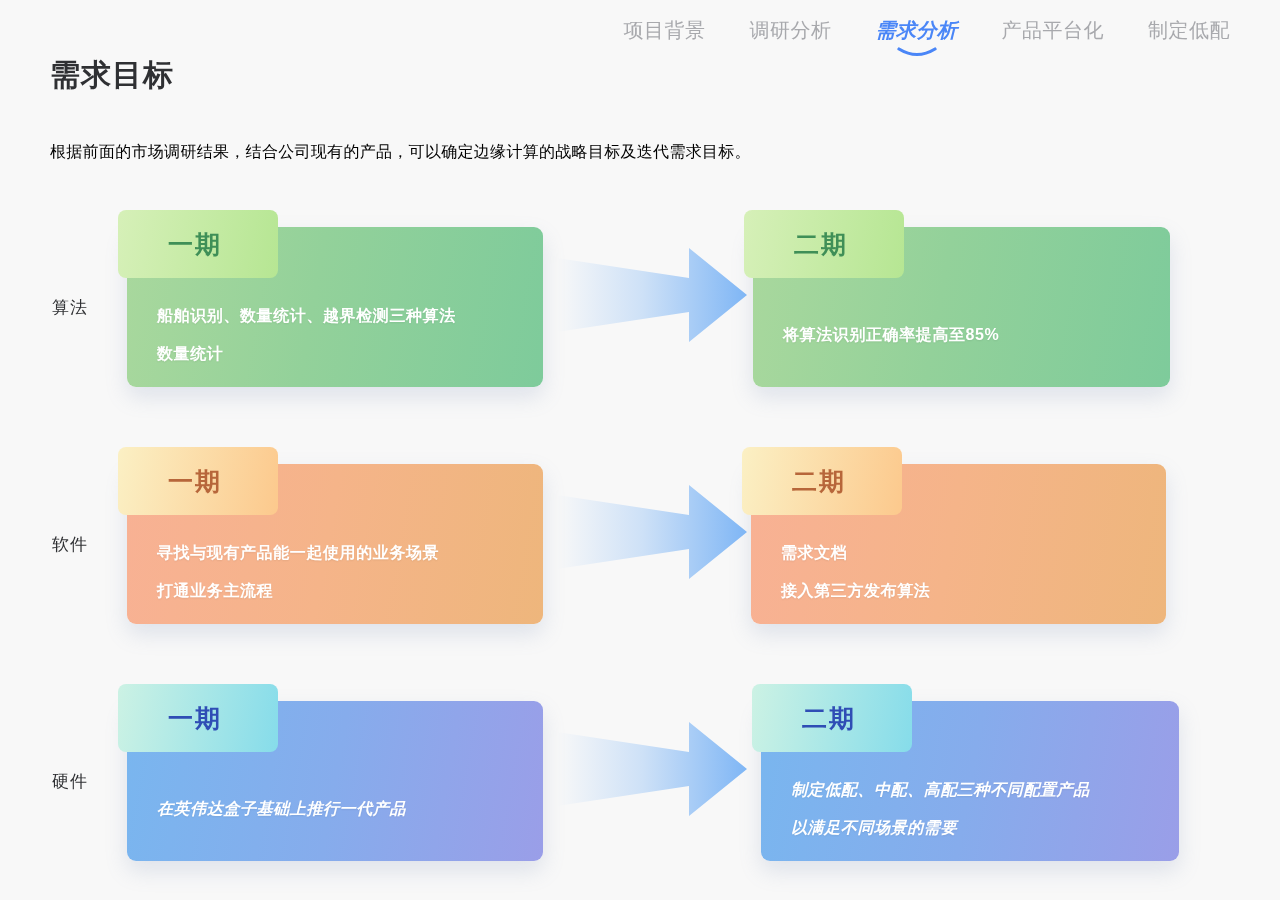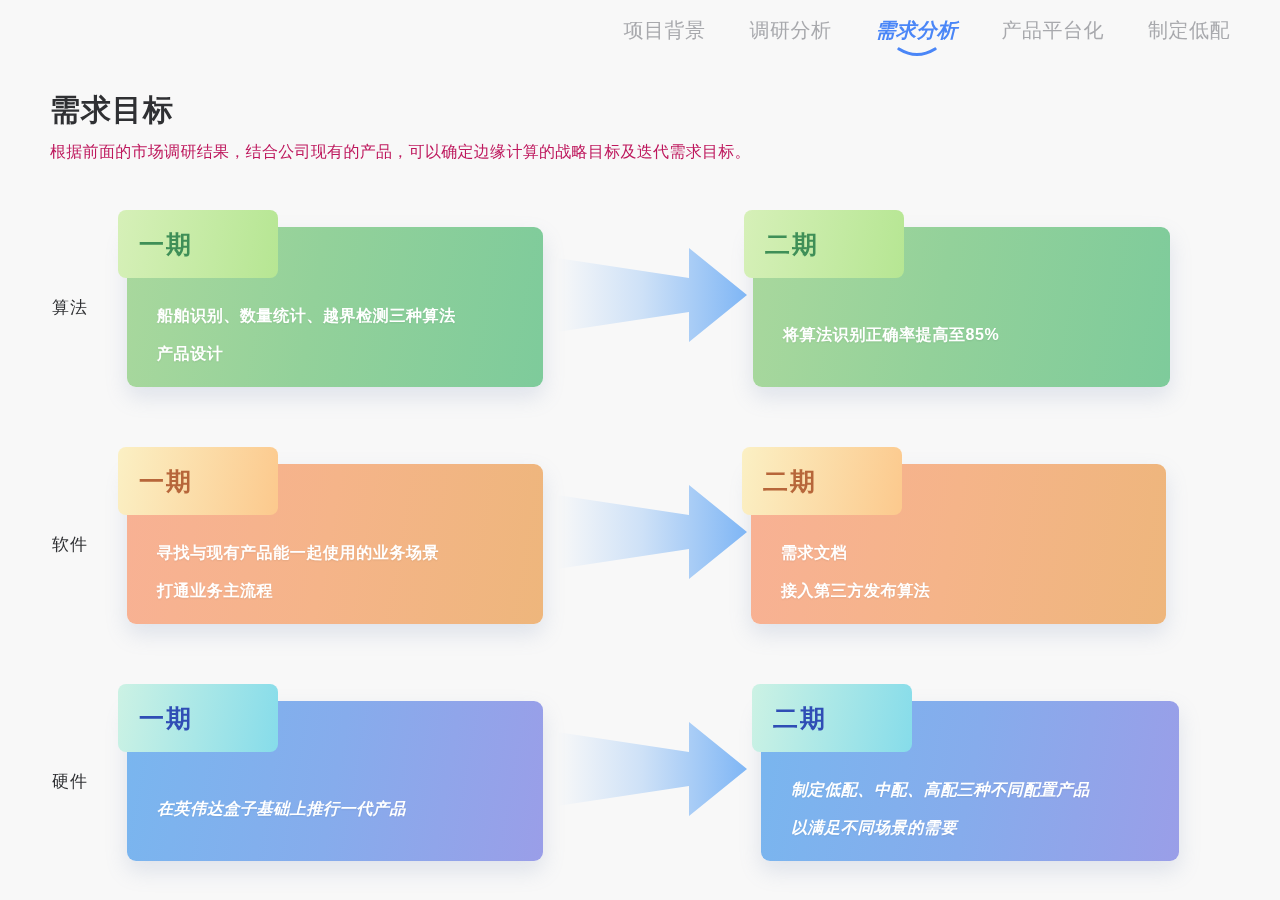--- a/index.html
+++ b/index.html
@@ -37,25 +37,24 @@
     width: 40px; height: 12px;
     overflow: hidden;
   }
   .nav-underline svg { display: block; }
 
   
   .page-title {
     position: absolute; left: 50px; top: 55px;
     font-size: 30px; font-weight: 700; color: #2f3033;
     letter-spacing: 1px;
-    margin-top: 35px;
   }
   .page-desc {
     position: absolute; left: 50px; top: 142px;
-    font-size: 16px; color: #be185d; letter-spacing: .3px;
+    font-size: 16px; color: #000000; letter-spacing: .3px;
   }
 
   
   .row { position: absolute; left: 0; width: 1280px; height: 200px; }
   .row-label {
     position: absolute; left: 52px;
     top: 50%; transform: translateY(-50%);
     font-size: 17px; color: #2f3033; letter-spacing: 1px;
   }
 
@@ -80,21 +79,21 @@
     text-shadow: 0 1px 2px rgba(0,0,0,.07);
   }
   .card-text.single { padding-top: 19px; }
 
   .badge {
     position: absolute;
     left: -9px; top: -17px;
     width: 160px; height: 68px;
     border-radius: 8px;
     display: flex; align-items: center;
-    padding-left: 21px;
+    padding-left: 50px;
     font-size: 25px; font-weight: 700;
     letter-spacing: 2px;
     z-index: 3;
   }
 
   
   .arrow { position: absolute; z-index: 1; }
 
   
   .theme-green .card-body { background: linear-gradient(100deg,#a9d89d 0%, #93d19a 45%, #7ecb9b 100%); }
@@ -137,21 +136,21 @@
   <div class="page-title">需求目标</div>
   <div class="page-desc">根据前面的市场调研结果，结合公司现有的产品，可以确定边缘计算的战略目标及迭代需求目标。</div>
 
   <div class="row theme-green" style="top:227px;height:160px;">
     <div class="row-label">算法</div>
 
     <div class="card" style="left:127px;top:0;width:416px;height:160px;">
       <div class="card-body">
         <div class="card-text">
           <div>船舶识别、数量统计、越界检测三种算法</div>
-          <div>产品设计</div>
+          <div>数量统计</div>
         </div>
       </div>
       <div class="badge">一期</div>
     </div>
 
     <div class="arrow" style="left:557px;top:13px;width:190px;height:110px;">
       <svg width="190" height="110" viewBox="0 0 190 110">
         <defs>
           <linearGradient id="ag1" x1="0" y1="0" x2="1" y2="0">
             <stop offset="0" stop-color="#7fb6f5" stop-opacity="0"></stop>

